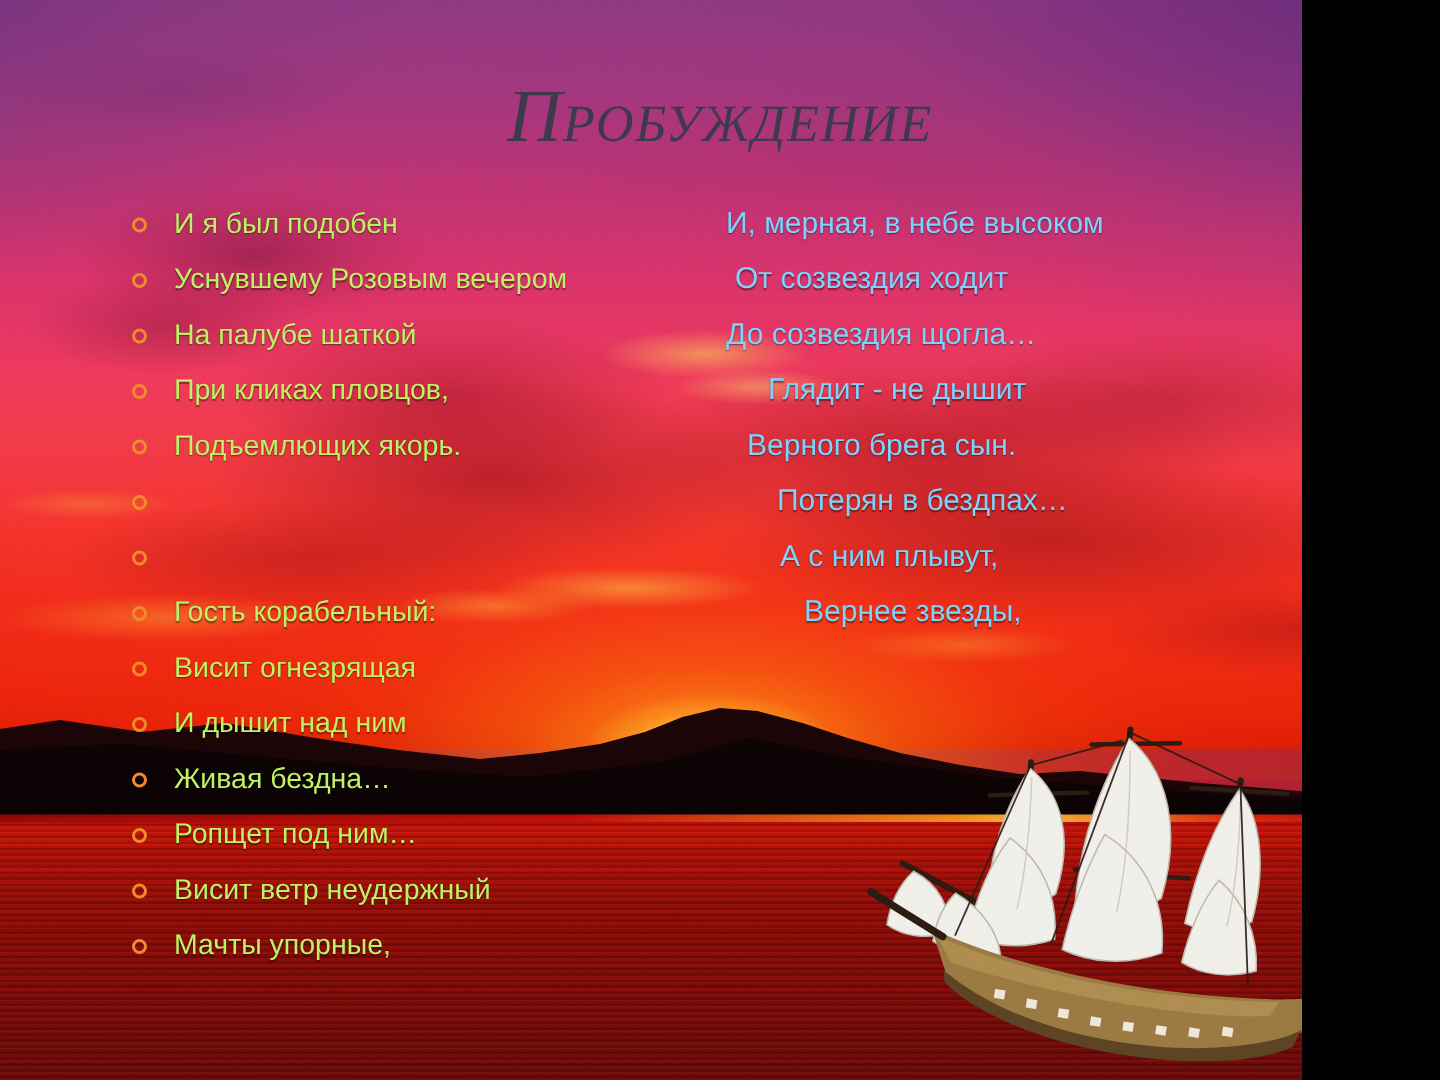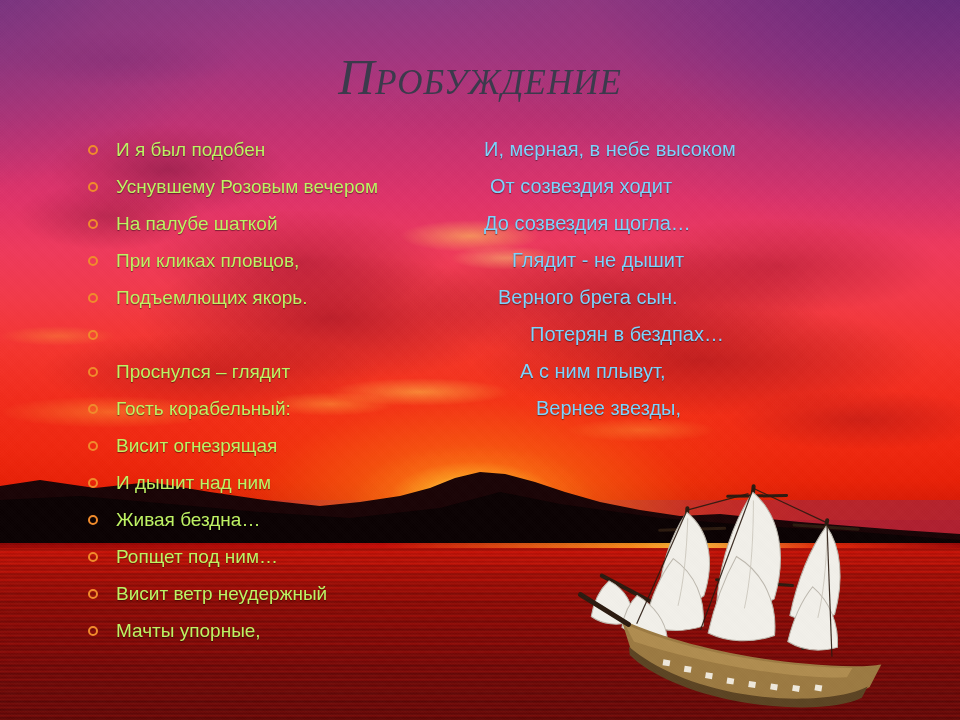--- a/index.html
+++ b/index.html
@@ -2,21 +2,21 @@
 <html style="--accent: #f08b2c;"><head>
 <meta charset="utf-8">
 <style>
   html, body {
     margin: 0;
     padding: 0;
     background: #000;
   }
   #slide {
     position: relative;
-    width: 960px;
+    width: 868px;
     height: 720px;
     overflow: hidden;
     font-family: "Liberation Sans", sans-serif;
     background: #b02030;
   }
 
   
   .bg-layer { position: absolute; left: 0; top: 0; width: 960px; height: 720px; }
 
   
@@ -296,34 +296,34 @@
 
   <div class="title" style="color: rgb(60, 58, 76);">Пробуждение</div>
 
   <ul class="col-left">
     <li><span class="bullet" style="border-color: rgb(240, 139, 44);"></span><span>И я был подобен</span></li>
     <li><span class="bullet" style="border-color: rgb(240, 139, 44);"></span><span>Уснувшему Розовым вечером</span></li>
     <li><span class="bullet" style="border-color: rgb(240, 139, 44);"></span><span>На палубе шаткой</span></li>
     <li><span class="bullet" style="border-color: rgb(240, 139, 44);"></span><span>При кликах пловцов,</span></li>
     <li><span class="bullet" style="border-color: rgb(240, 139, 44);"></span><span>Подъемлющих якорь.</span></li>
     <li><span class="bullet" style="border-color: rgb(240, 139, 44);"></span><span></span></li>
-    <li><span class="bullet" style="border-color: rgb(240, 139, 44);"></span><span>Проснулся – глядит</span></li>
+    <li><span class="bullet" style="border-color: rgb(240, 139, 44);"></span></li>
     <li><span class="bullet" style="border-color: rgb(240, 139, 44);"></span><span>Гость корабельный:</span></li>
     <li><span class="bullet" style="border-color: rgb(240, 139, 44);"></span><span>Висит огнезрящая</span></li>
     <li><span class="bullet" style="border-color: rgb(240, 139, 44);"></span><span>И дышит над ним</span></li>
     <li><span class="bullet" style="border-color: rgb(240, 139, 44);"></span><span>Живая бездна…</span></li>
     <li><span class="bullet" style="border-color: rgb(240, 139, 44);"></span><span>Ропщет под ним…</span></li>
     <li><span class="bullet" style="border-color: rgb(240, 139, 44);"></span><span>Висит ветр неудержный</span></li>
     <li><span class="bullet" style="border-color: rgb(240, 139, 44);"></span><span>Мачты упорные,</span></li>
   </ul>
 
   <ul class="col-right">
     <li><span style="margin-left: 14px;">И, мерная, в небе высоком</span></li>
     <li><span style="margin-left: 20px;">От созвездия ходит</span></li>
     <li><span style="margin-left: 14px;">До созвездия щогла…</span></li>
     <li><span style="margin-left: 42px; text-align: right;">Глядит - не дышит</span></li>
     <li><span style="margin-left: 28px;">Верного брега сын.</span></li>
-    <li><span style="margin-left: 60px;">Потерян в бездпах…</span></li>
+    <li><span style="margin-left: 48px;">Потерян в бездпах…</span></li>
     <li><span style="margin-left: 50px;">А с ним плывут,</span></li>
     <li><span style="margin-left: 66px;">Вернее звезды,</span></li>
   </ul>
 
 </div>
 
 </body></html>

